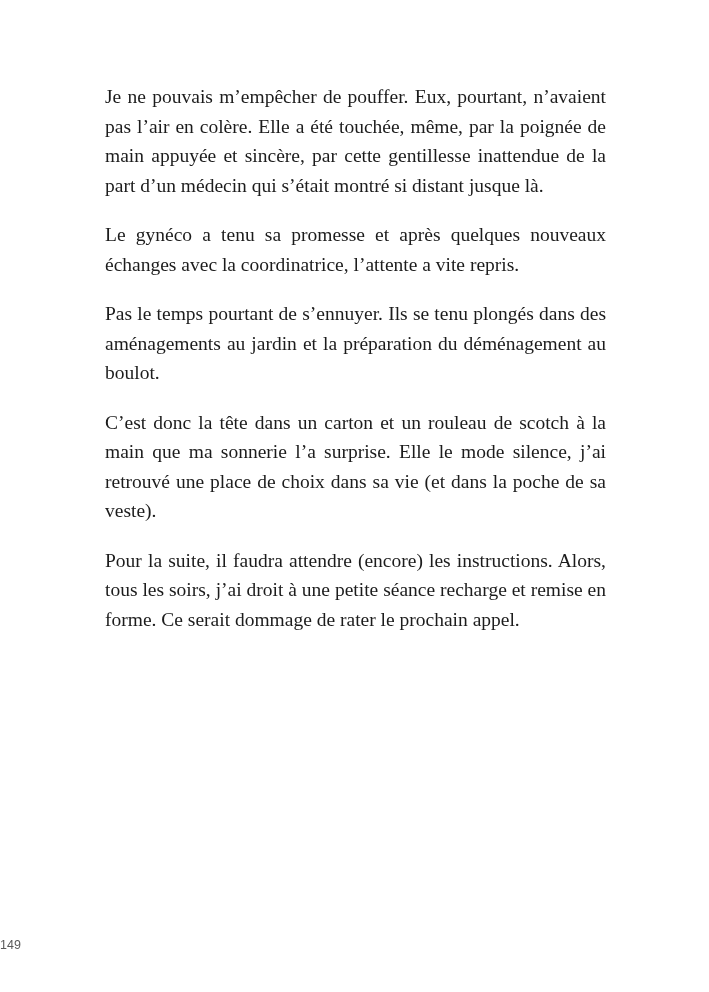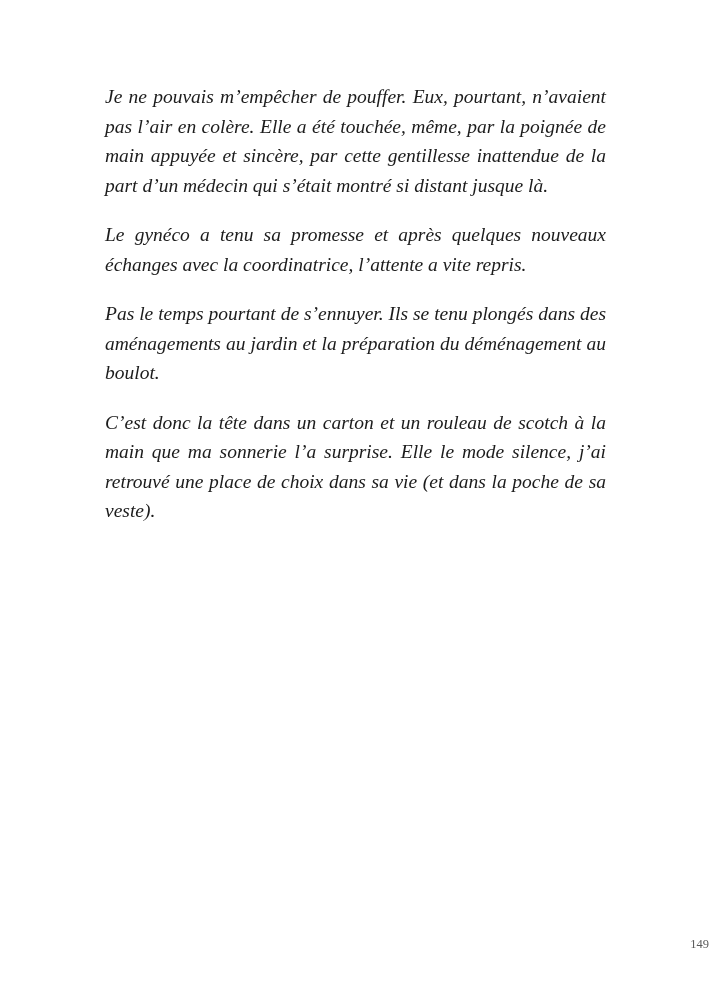--- a/index.html
+++ b/index.html
@@ -13,48 +13,48 @@
       height: 992px;
       background: #ffffff;
       font-family: "Liberation Serif", serif;
       overflow: hidden;
     }
     .content {
       position: absolute;
       left: 105px;
       top: 82px;
       width: 501px;
-      font-style: italic;
     }
     .content p {
       margin: 0 0 20px 0;
       font-size: 19.5px;
       line-height: 29.5px;
       color: #1c1c1c;
       text-align: justify;
       text-justify: inter-word;
     }
     .content p:last-child {
       margin-bottom: 0;
     }
     .page-number {
       position: absolute;
       left: 0;
       bottom: 40px;
       width: 100%;
-      text-align: right;
+      text-align: left;
       font-size: 12.5px;
       color: #5a5a5a;
-      font-family: Liberation Serif, serif;
+      font-family: Liberation Sans, sans-serif;
     }
   </style>
 </head>
 <body>
 
 <div class="page">
   <div class="content">
     <p>Je ne pouvais m’empêcher de pouffer. Eux, pourtant, n’avaient pas l’air en colère. Elle a été touchée, même, par la poignée de main appuyée et sincère, par cette gentillesse inattendue de la part d’un médecin qui s’était montré si distant jusque là.</p>
     <p>Le gynéco a tenu sa promesse et après quelques nouveaux échanges avec la coordinatrice, l’attente a vite repris.</p>
     <p>Pas le temps pourtant de s’ennuyer. Ils se tenu plongés dans des aménagements au jardin et la préparation du déménagement au boulot.</p>
     <p>C’est donc la tête dans un carton et un rouleau de scotch à la main que ma sonnerie l’a surprise. Elle le mode silence, j’ai retrouvé une place de choix dans sa vie (et dans la poche de sa veste).</p>
+    <p>Pour la suite, il faudra attendre (encore) les instructions. Alors, tous les soirs, j’ai droit à une petite séance recharge et remise en forme. Ce serait dommage de rater le prochain appel.</p>
   </div>
   <div class="page-number">149</div>
 </div>
 
 </body></html>

